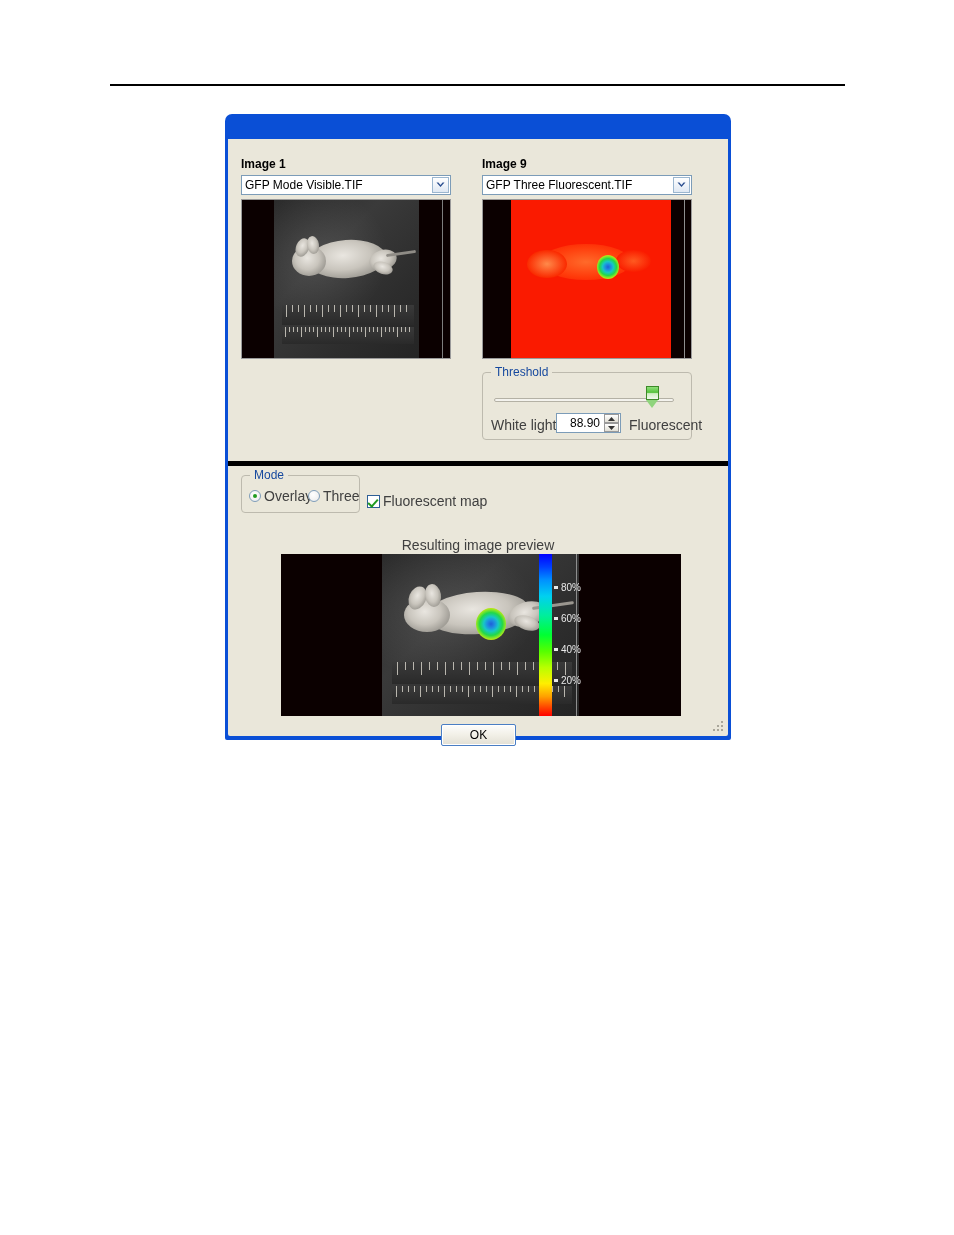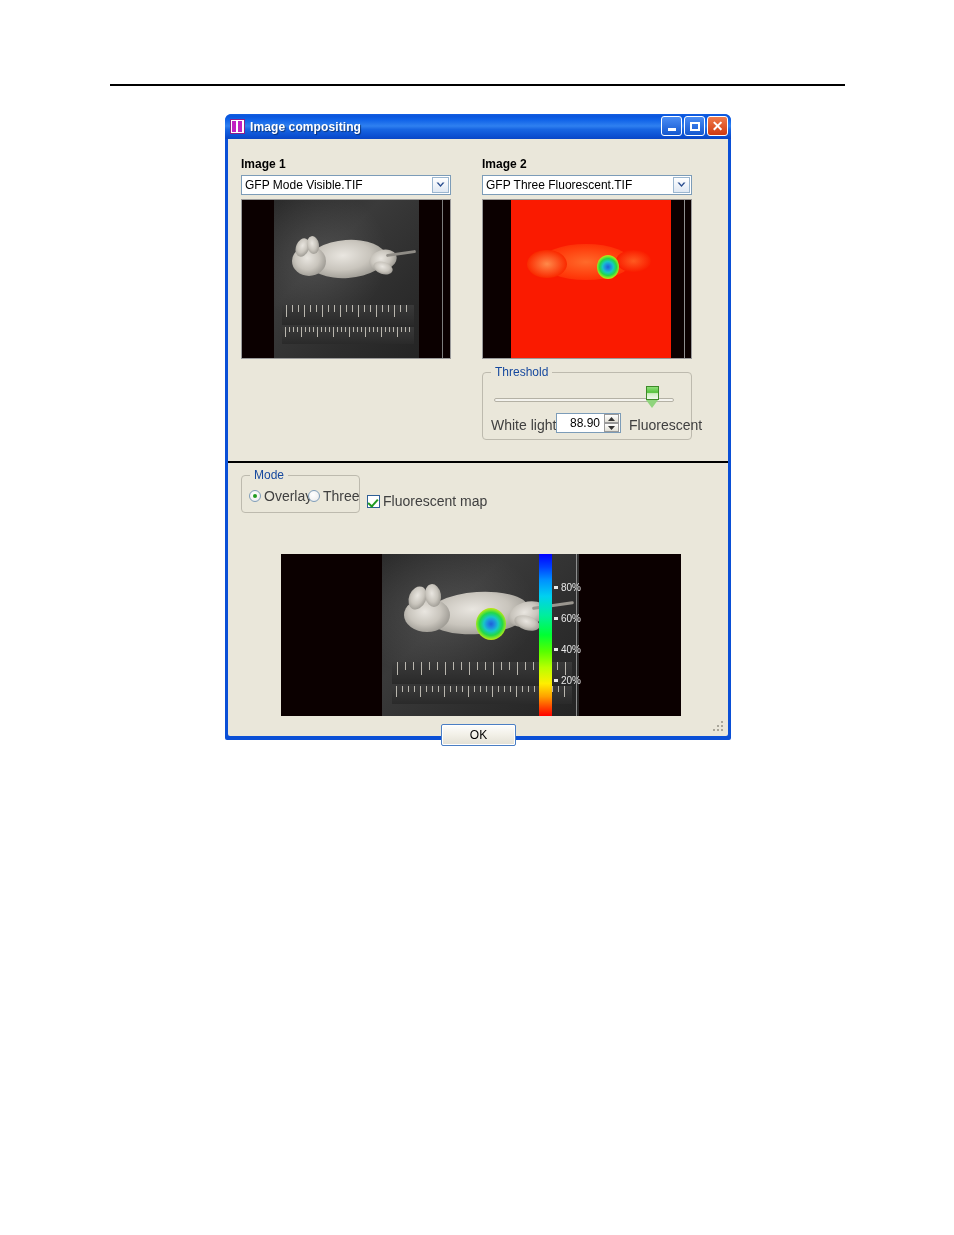--- a/index.html
+++ b/index.html
@@ -117,21 +117,21 @@
     background: #eae7da;
     box-sizing: border-box;
     border-radius: 0 0 2px 2px;
   }
 
   .upper-panel {
     position: absolute;
     left: 0; top: 0;
     width: 500px; height: 322px;
     background: #eae7da;
-    border-bottom: 2px solid #000000;
+    border-bottom: 5px solid #000000;
   }
 
   .section-label {
     font-size: 12px;
     font-weight: bold;
     color: #000000;
   }
 
   
   .combo {
@@ -366,35 +366,20 @@
     background: #fa1a00;
   }
 </style>
 </head>
 <body>
 
 <div class="page-rule"></div>
 
 <div class="dialog">
 
-  <div class="titlebar">
-    <div class="title-icon"></div>
-    <div class="title-text">Image compositing</div>
-    <div class="title-buttons">
-      <div class="tbtn min">
-        <div class="glyph-min"></div>
-      </div>
-      <div class="tbtn max">
-        <div class="glyph-max"></div>
-      </div>
-      <div class="tbtn close">
-        <div class="glyph-close">✕</div>
-      </div>
-    </div>
-  </div>
 
   <div class="client">
 
     <div class="upper-panel">
 
       <div class="section-label" style="position:absolute;left:13px;top:18px;">Image 1</div>
 
       <div class="combo" style="position:absolute;left:13px;top:36px;width:210px;">
         <span>GFP Mode Visible.TIF</span>
         <span class="combo-arrow">
@@ -472,21 +457,21 @@
             <i style="left:111px;height:5px;"></i>
               <i style="left:115px;height:10px;"></i>
               <i style="left:119px;height:5px;"></i>
             <i style="left:123px;height:5px;"></i>
               <i style="left:127px;height:5px;"></i>
           </div>
         </div>
         <div style="position:absolute;right:7px;top:0;width:1px;height:160px;background:#7e7e7e;"></div>
       </div>
 
-      <div class="section-label" style="position:absolute;left:254px;top:18px;">Image 2</div>
+      <div class="section-label" style="position:absolute;left:254px;top:18px;">Image 9</div>
 
       <div class="combo" style="position:absolute;left:254px;top:36px;width:210px;">
         <span>GFP Three Fluorescent.TIF</span>
         <span class="combo-arrow">
           <svg width="9" height="6" viewBox="0 0 9 6">
               <path d="M0.5 0.5 L4.5 5 L8.5 0.5 L6.6 0.5 L4.5 3 L2.4 0.5 Z" fill="#2a4d8f"></path>
             </svg>
         </span>
       </div>
 
@@ -543,20 +528,21 @@
         <span class="plain-label">Three</span>
       </div>
     </div>
 
     <div class="radio-wrap" style="position:absolute;left:139px;top:354px;">
       <span class="checkbox on"></span>
       <span class="plain-label">Fluorescent map</span>
     </div>
 
 
+    <div class="plain-label" style="position:absolute;left:0;top:398px;width:500px;text-align:center;">Resulting image preview</div>
 
     <div class="imgbox" style="position:absolute;left:53px;top:415px;width:400px;height:162px;border:none;">
 
       <div style="position:absolute;left:101px;top:0;width:197px;height:162px;overflow:hidden;">
         <div class="noise-bg"></div>
         <div class="mouse-body" style="left:44px;top:38px;width:104px;height:42px;transform:rotate(-4deg);"></div>
         <div class="mouse-body" style="left:22px;top:44px;width:46px;height:34px;"></div>
         <div class="mouse-body" style="left:27px;top:32px;width:17px;height:24px;transform:rotate(22deg);"></div>
         <div class="mouse-body" style="left:43px;top:30px;width:16px;height:23px;transform:rotate(-10deg);"></div>
         <div class="mouse-body" style="left:126px;top:48px;width:38px;height:24px;transform:rotate(-18deg);"></div>

